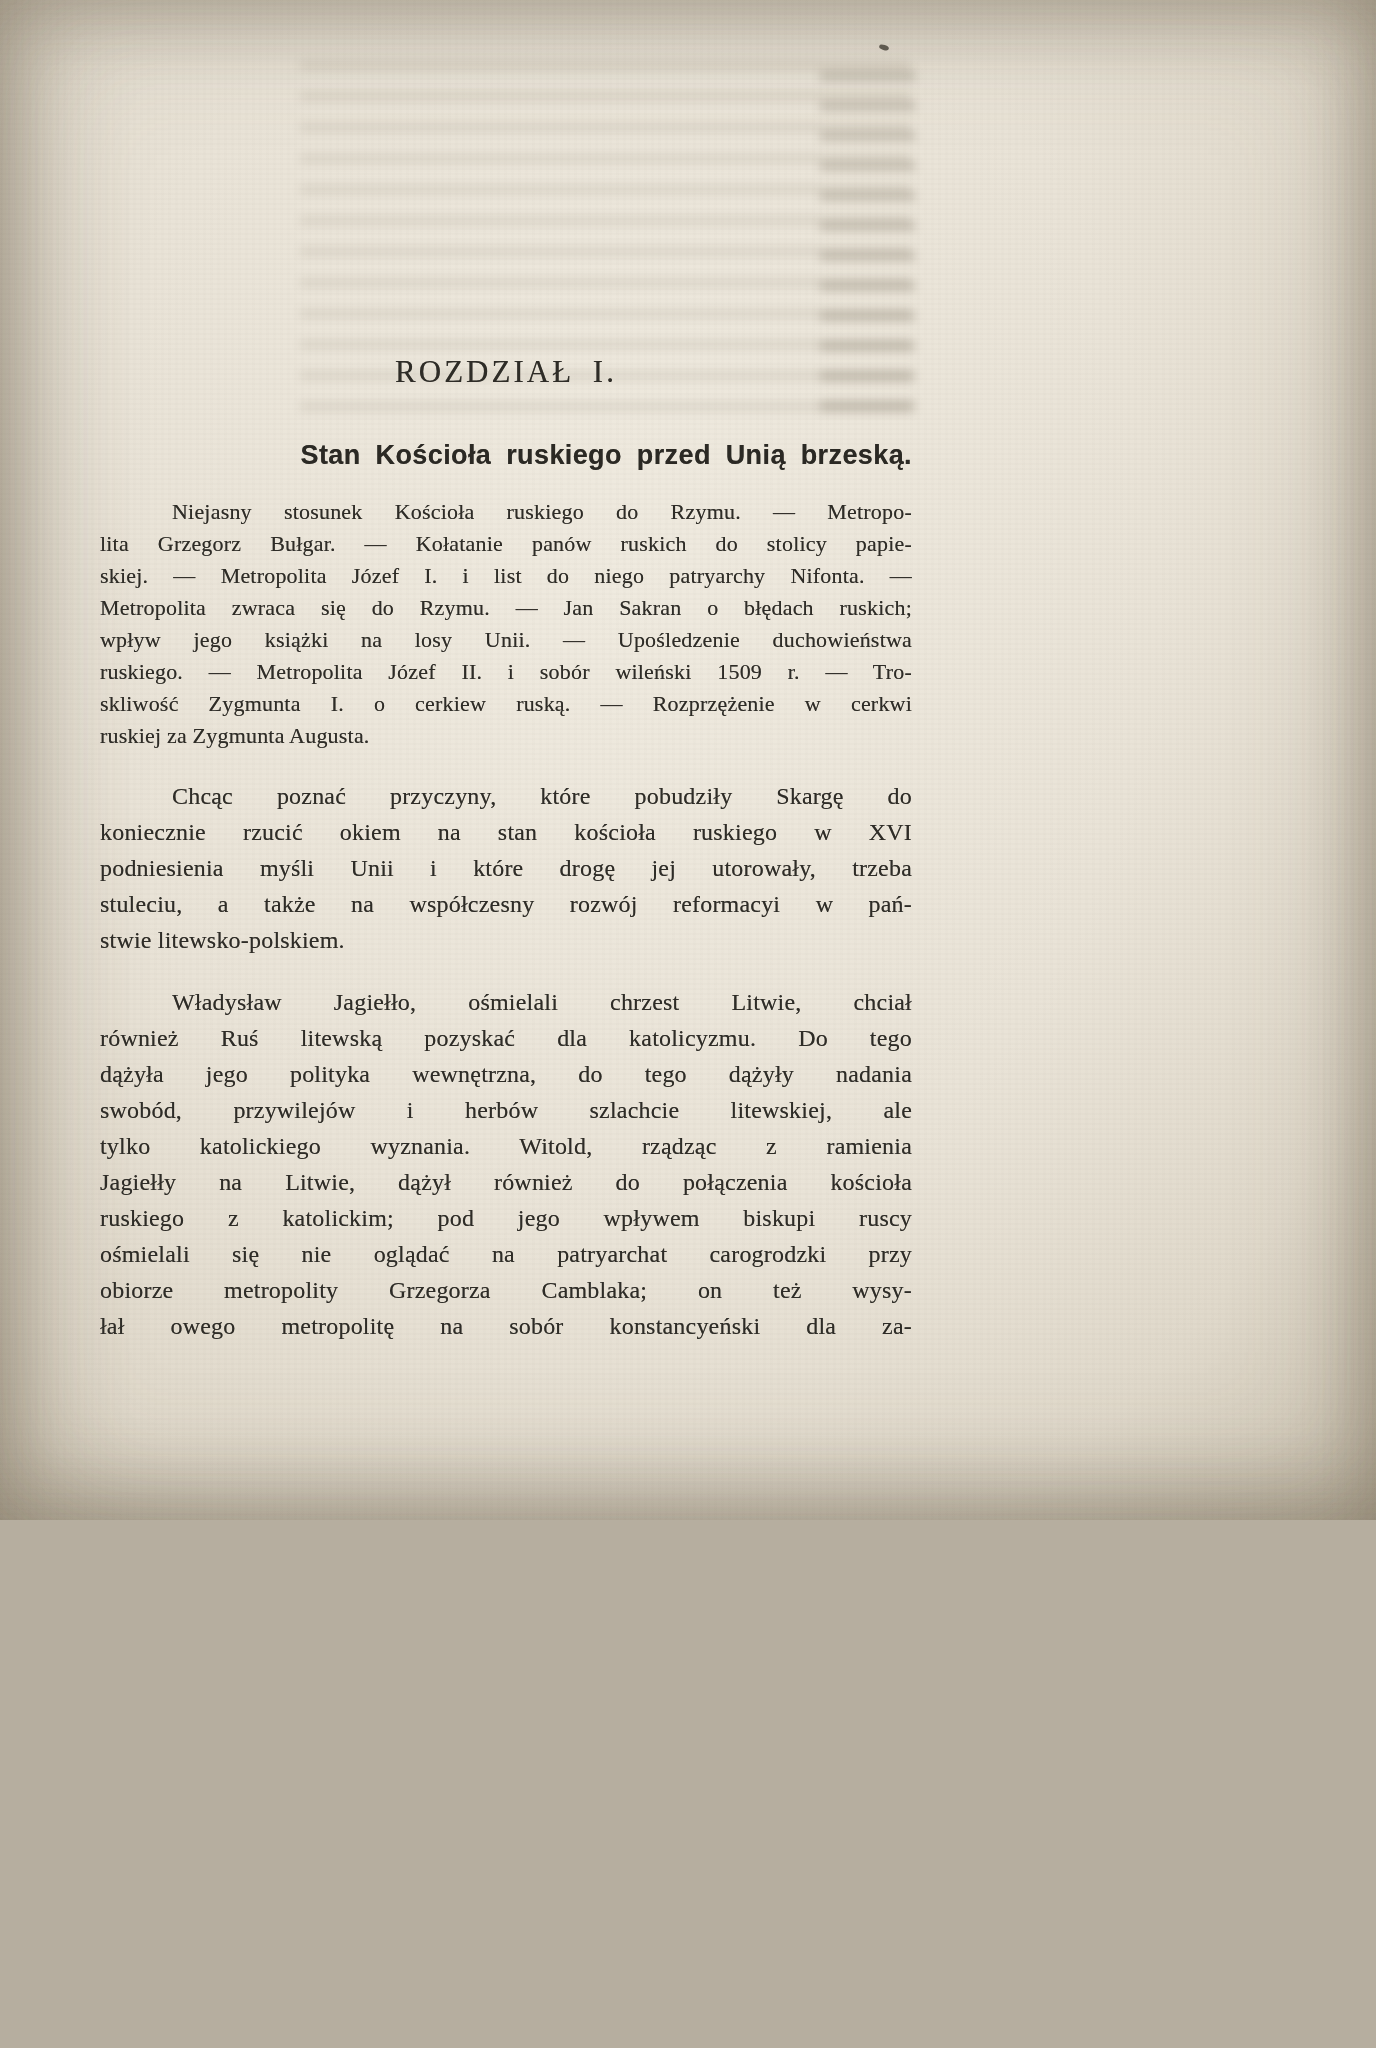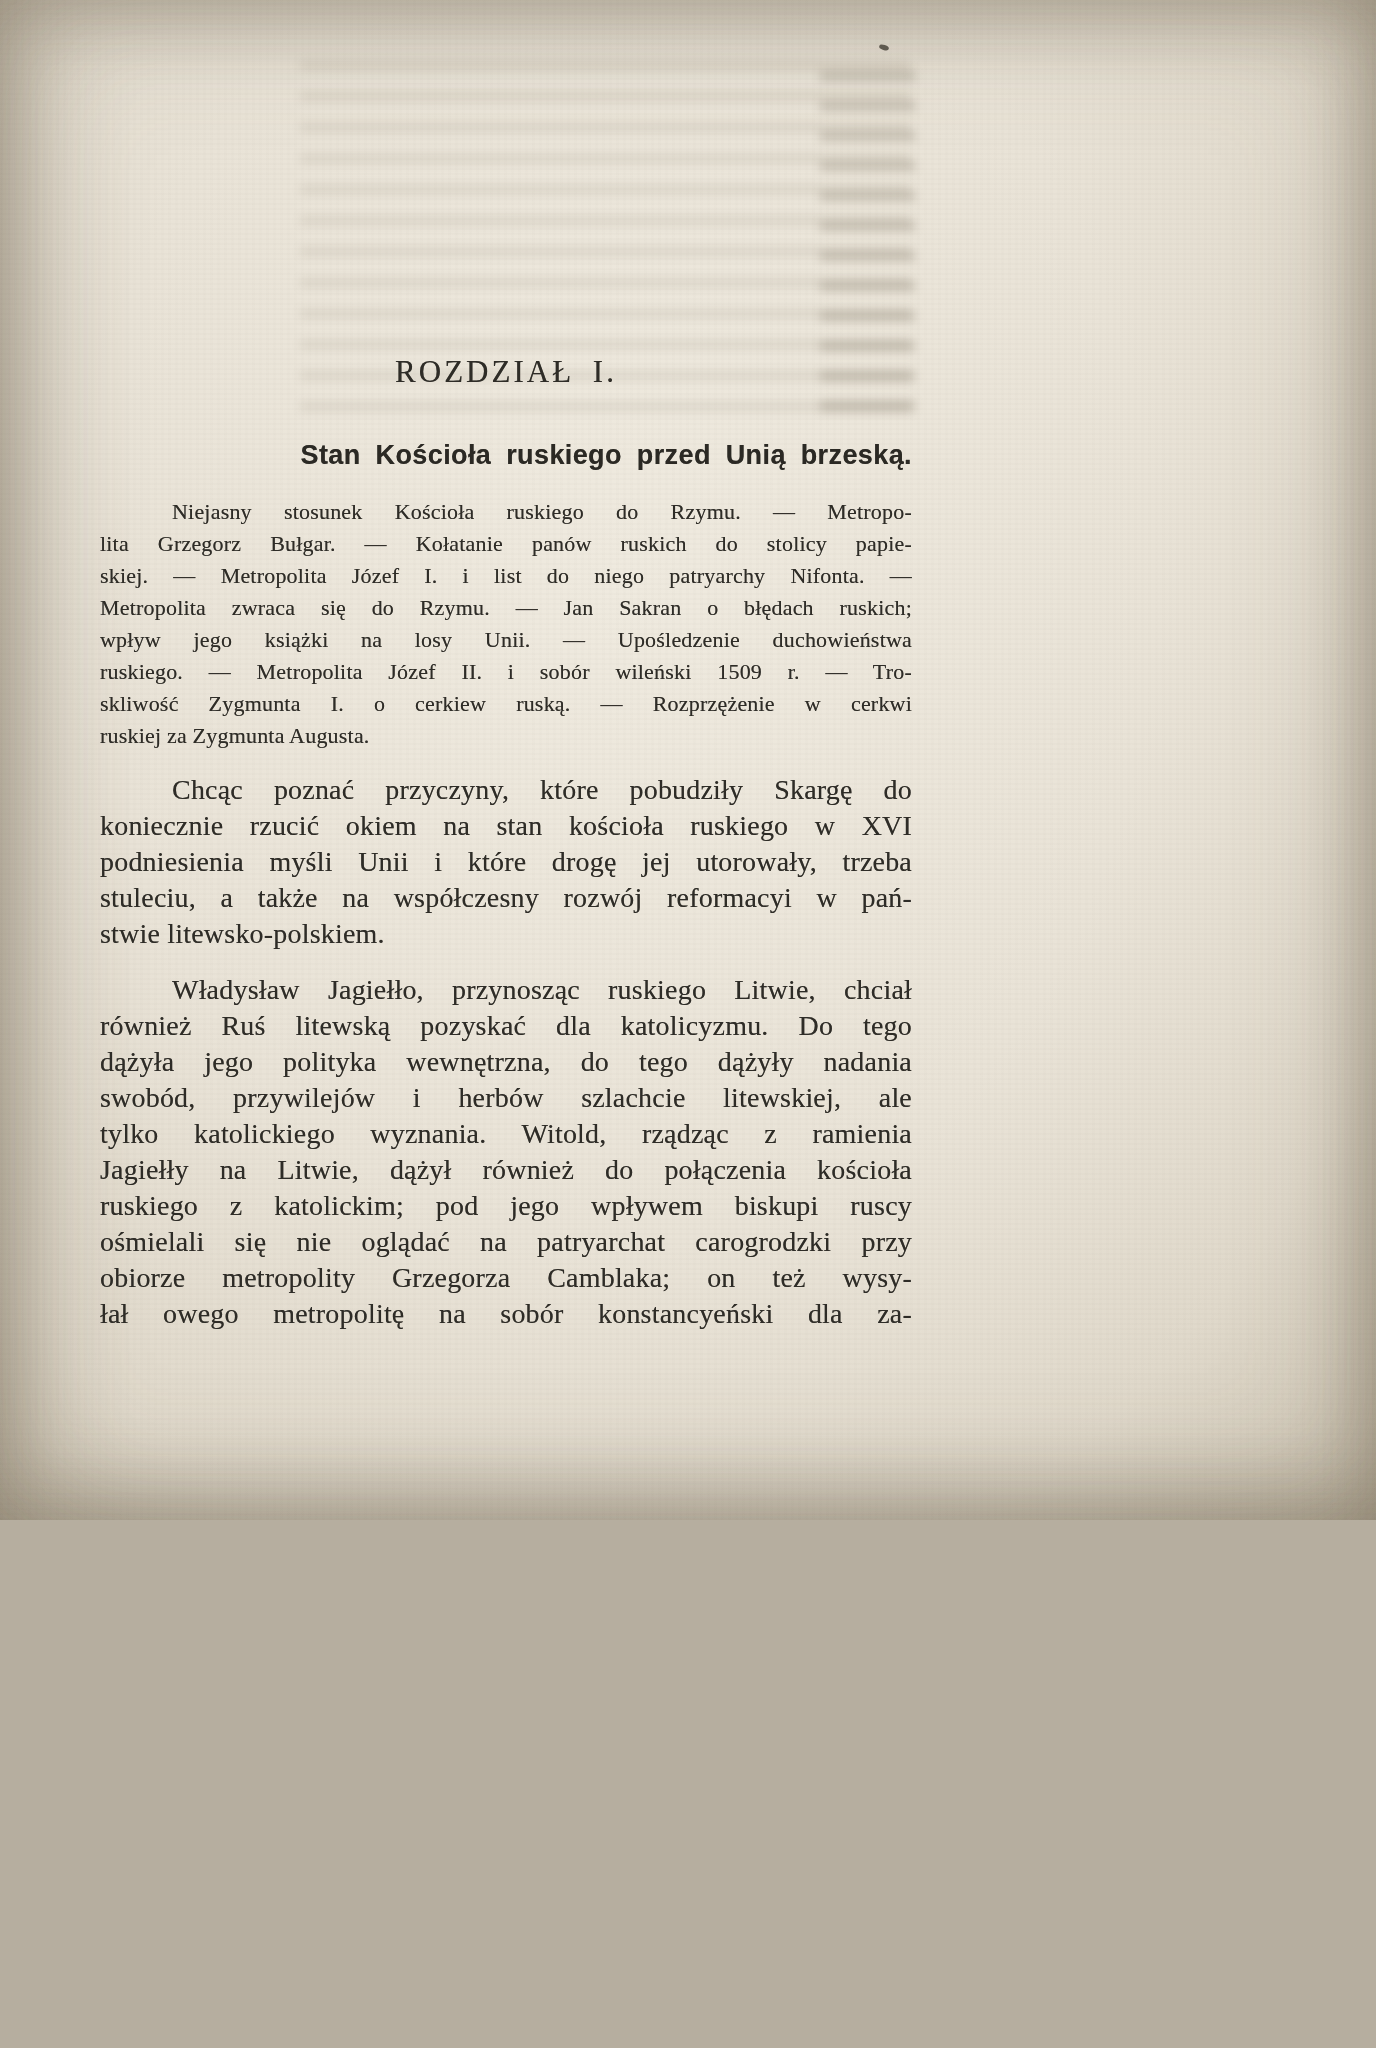--- a/index.html
+++ b/index.html
@@ -84,22 +84,22 @@
     text-align: right;
     color: #2b2924;
   }
   .summary {
     margin-top: 24px;
     font-size: 22px;
     line-height: 32px;
     letter-spacing: 0.2px;
   }
   .body-copy {
-    margin-top: 20px;
-    font-size: 28px;
+    margin-top: 26px;
+    font-size: 24px;
     line-height: 36px;
     letter-spacing: 0.2px;
   }
   .tline {
     text-align: justify;
     text-align-last: justify;
   }
   .tline.short { text-align-last: left; }
   .tline.indent { text-indent: 72px; }
   .chapter-title, .section-heading, .tline {
@@ -134,21 +134,21 @@
 
     <div class="body-copy">
         <div class="tline indent">Chcąc poznać przyczyny, które pobudziły Skargę do</div>
         <div class="tline">koniecznie rzucić okiem na stan kościoła ruskiego w XVI</div>
         <div class="tline">podniesienia myśli Unii i które drogę jej utorowały, trzeba</div>
         <div class="tline">stuleciu, a także na współczesny rozwój reformacyi w pań-</div>
         <div class="tline short">stwie litewsko-polskiem.</div>
       </div>
 
     <div class="body-copy">
-        <div class="tline indent">Władysław Jagiełło, przynosząc ruskiego Litwie, chciał</div>
+        <div class="tline indent">Władysław Jagiełło, ośmielali chrzest Litwie, chciał</div>
         <div class="tline">również Ruś litewską pozyskać dla katolicyzmu. Do tego</div>
         <div class="tline">dążyła jego polityka wewnętrzna, do tego dążyły nadania</div>
         <div class="tline">swobód, przywilejów i herbów szlachcie litewskiej, ale</div>
         <div class="tline">tylko katolickiego wyznania. Witold, rządząc z ramienia</div>
         <div class="tline">Jagiełły na Litwie, dążył również do połączenia kościoła</div>
         <div class="tline">ruskiego z katolickim; pod jego wpływem biskupi ruscy</div>
         <div class="tline">ośmielali się nie oglądać na patryarchat carogrodzki przy</div>
         <div class="tline">obiorze metropolity Grzegorza Camblaka; on też wysy-</div>
         <div class="tline">łał owego metropolitę na sobór konstancyeński dla za-</div>
       </div>

